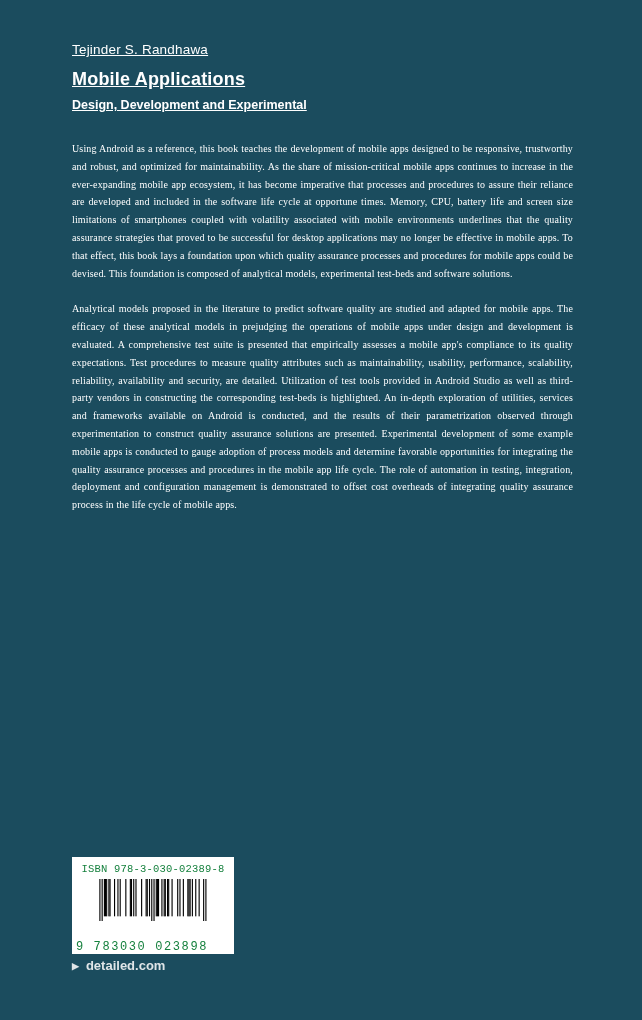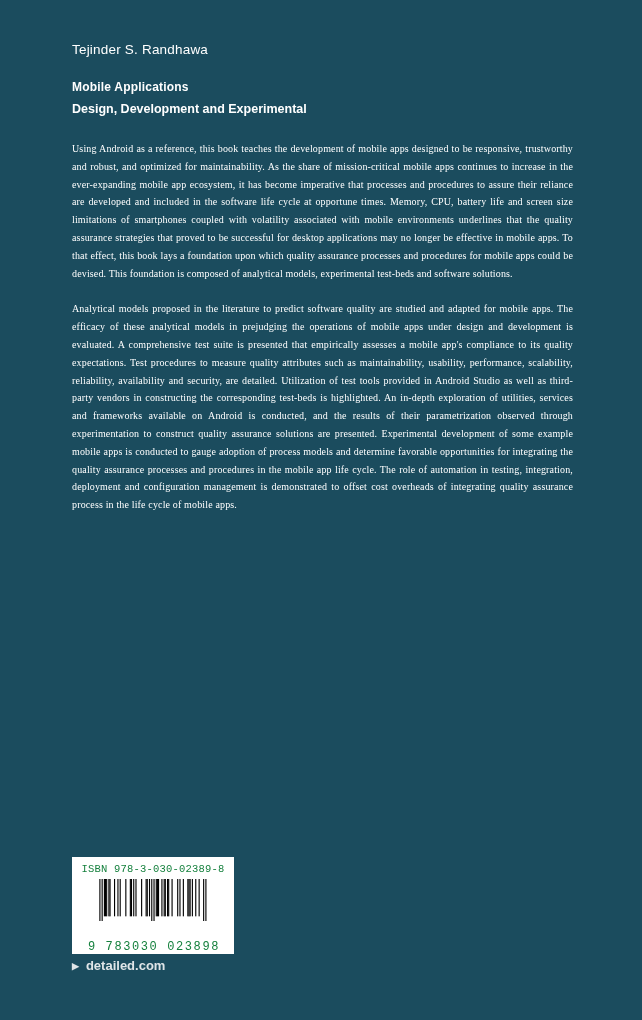--- a/index.html
+++ b/index.html
@@ -9,23 +9,23 @@
   .cover {
     position: relative;
     width: 642px;
     height: 1020px;
     margin: 0 auto;
     background: var(--background, #1b4c5e);
     color: var(--text, #ffffff);
     overflow: hidden;
   }
 
-  .header { position: absolute; left: 72px; top: 42px; right: 52px; }
+  .header { position: absolute; left: 72px; top: 42px; right: 52px; text-decoration: underline; }
   .author   { font-size: 13.5px; letter-spacing: 0.2px; }
-  .title    { font-size: 12px; font-weight: bold; margin-top: 23px; letter-spacing: 0.2px; }
+  .title    { font-size: 18px; font-weight: bold; margin-top: 12px; letter-spacing: 0.2px; }
   .subtitle { font-size: 12.5px; font-weight: bold; margin-top: 8px; }
 
   .blurb {
     position: absolute;
     left: 72px; top: 140px;
     width: 501px;
     font-family: "Liberation Serif", serif;
     font-size: 10px;
     line-height: 17.8px;
     text-align: justify;
@@ -51,21 +51,21 @@
     white-space: nowrap;
   }
   .barcode-svg { margin-top: 4px; display: block; }
   .barcode-svg rect { fill: var(--barcode-bars, #000000); }
   .barcode-digits {
     font-family: "Liberation Mono", monospace;
     font-size: 12px;
     letter-spacing: 1.6px;
     margin-top: 19px;
     align-self: flex-start;
-    padding-left: 16px;
+    padding-left: 4px;
     white-space: nowrap;
   }
 
   .publisher {
     position: absolute;
     left: 72px; top: 958px;
     display: flex;
     align-items: center;
     gap: 7px;
     color: var(--publisher-text, #dfe5e8);

